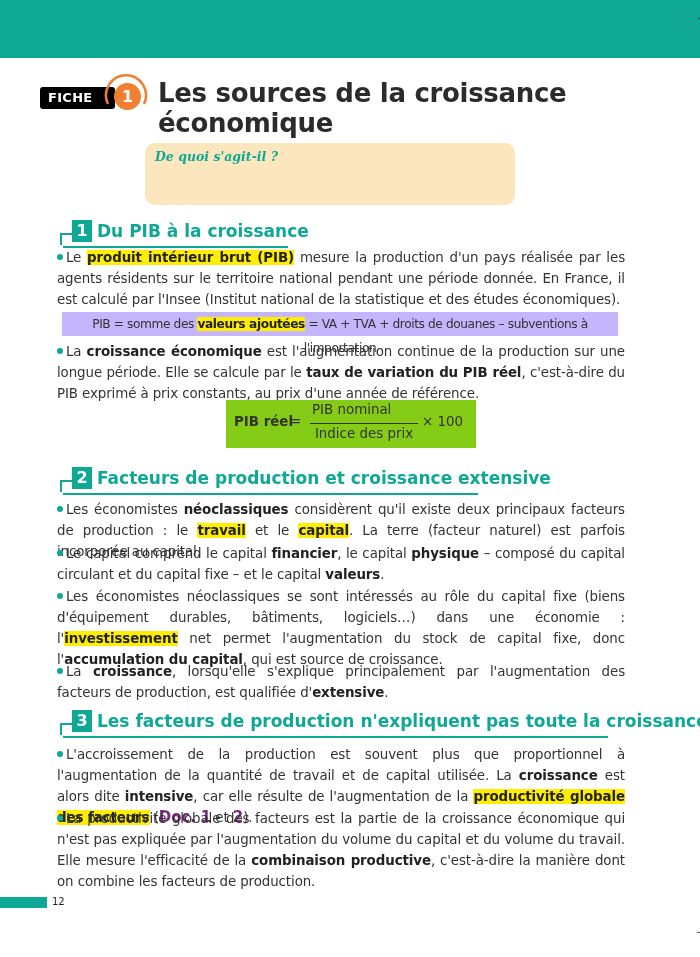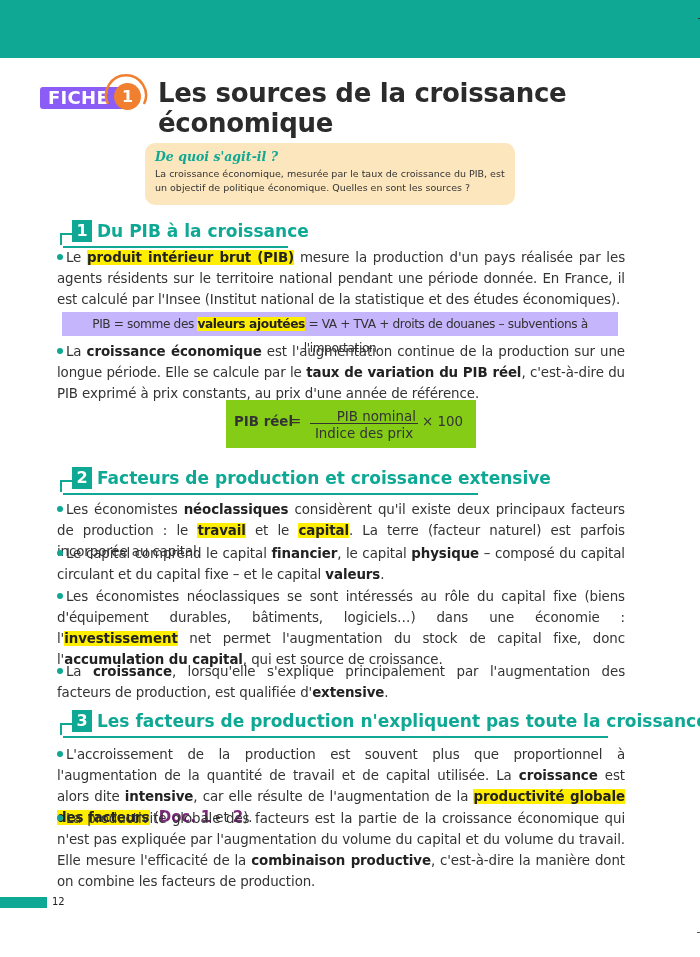--- a/index.html
+++ b/index.html
@@ -6,21 +6,21 @@
   body {
     width: 700px; height: 957px; background: #ffffff; position: relative; overflow: hidden;
     font-family: "DejaVu Sans", sans-serif; color: #222;
   }
   .top-band { position: absolute; left: 0; top: 0; width: 700px; height: 58px; background: #0ea894; }
   .top-band .tick { position: absolute; right: 0; top: 18px; width: 2px; height: 1px; background: #333; }
 
   .fiche-badge { position: absolute; left: 40px; top: 82px; height: 34px; }
   .fiche-label {
     position: absolute; left: 0; top: 5px; height: 22px; padding: 0 22px 0 8px;
-    background: #8b5cf6; color: #fff; font-weight: bold; font-size: 18px; line-height: 22px;
+    background: #000000; color: #fff; font-weight: bold; font-size: 13px; line-height: 22px;
     border-radius: 3px; letter-spacing: 0.3px;
   }
   .fiche-ring {
     position: absolute; left: 62px; top: -12px; width: 48px; height: 48px;
   }
   .fiche-number {
     position: absolute; left: 74px; top: 1px; width: 27px; height: 27px; border-radius: 50%;
     background: #f07f2f; color: #fff; font-weight: bold; font-size: 16px; line-height: 27px; text-align: center;
   }
 
@@ -64,21 +64,21 @@
   .formula-box {
     position: absolute; left: 62px; top: 312px; width: 556px; height: 24px; background: #c4b5fd;
     font-size: 12.2px; line-height: 24px; text-align: center; color: #333; letter-spacing: -0.4px;
   }
   .frac-box {
     position: absolute; left: 226px; top: 400px; width: 250px; height: 48px; background: #84cc16;
     font-size: 13.4px; color: #333;
   }
   .frac-box .lhs { position: absolute; left: 8px; top: 14px; font-weight: bold; }
   .frac-box .eq { position: absolute; left: 64px; top: 14px; }
-  .frac-box .num { position: absolute; left: 86px; width: 104px; top: 9px; text-align: right; }
+  .frac-box .num { position: absolute; left: 86px; width: 104px; top: 2px; text-align: left; }
   .frac-box .bar { position: absolute; left: 84px; width: 108px; top: 23px; height: 1px; background: #333; }
   .frac-box .den { position: absolute; left: 86px; width: 104px; top: 26px; text-align: center; }
   .frac-box .times { position: absolute; left: 196px; top: 14px; }
 
   .footer-bar { position: absolute; left: 0; top: 897px; width: 47px; height: 11px; background: #0ea894; }
   .page-number { position: absolute; left: 52px; top: 896px; font-size: 10px; line-height: 12px; color: #222; }
   .bottom-tick { position: absolute; right: 0; top: 932px; width: 3px; height: 1px; background: #555; }
 </style>
 </head>
 <body>
@@ -92,21 +92,20 @@
   <svg class="fiche-ring" viewBox="0 0 48 48">
     <path d="M6 34 A20 20 0 1 1 42 34" fill="none" stroke="#f07f2f" stroke-width="2.5"></path>
   </svg>
   <span class="fiche-number">1</span>
 </div>
 
 <h1 class="page-title" style="margin:0;">Les sources de la croissance économique</h1>
 
 <div class="intro-box">
   <div class="intro-title">De quoi s'agit-il ?</div>
-  <div class="intro-text">La croissance économique, mesurée par le taux de croissance du PIB, est un objectif de politique économique. Quelles en sont les sources ?</div>
 </div>
 
 <div class="section-head" style="top:220px;">
   <div class="bracket"></div>
   <div class="num">1</div>
   <div class="title">Du PIB à la croissance</div>
   <div class="underline" style="width:225px;"></div>
 </div>
 
 <div class="para" style="top:247px;">

